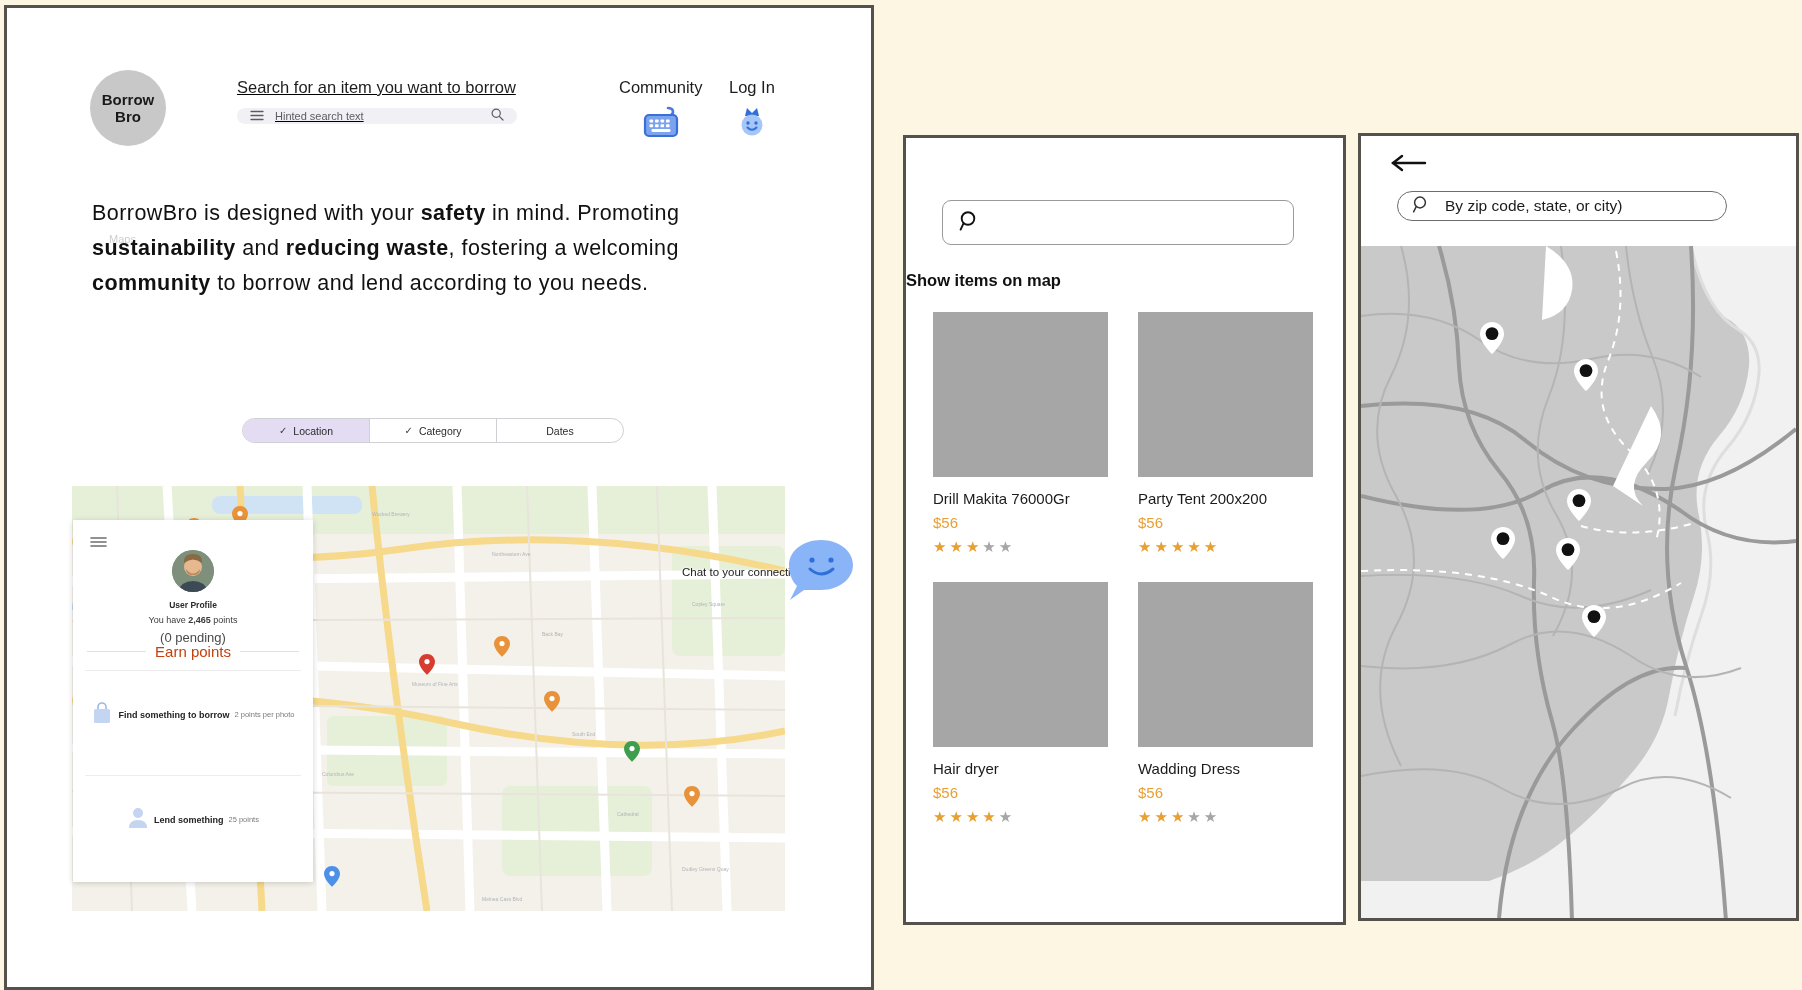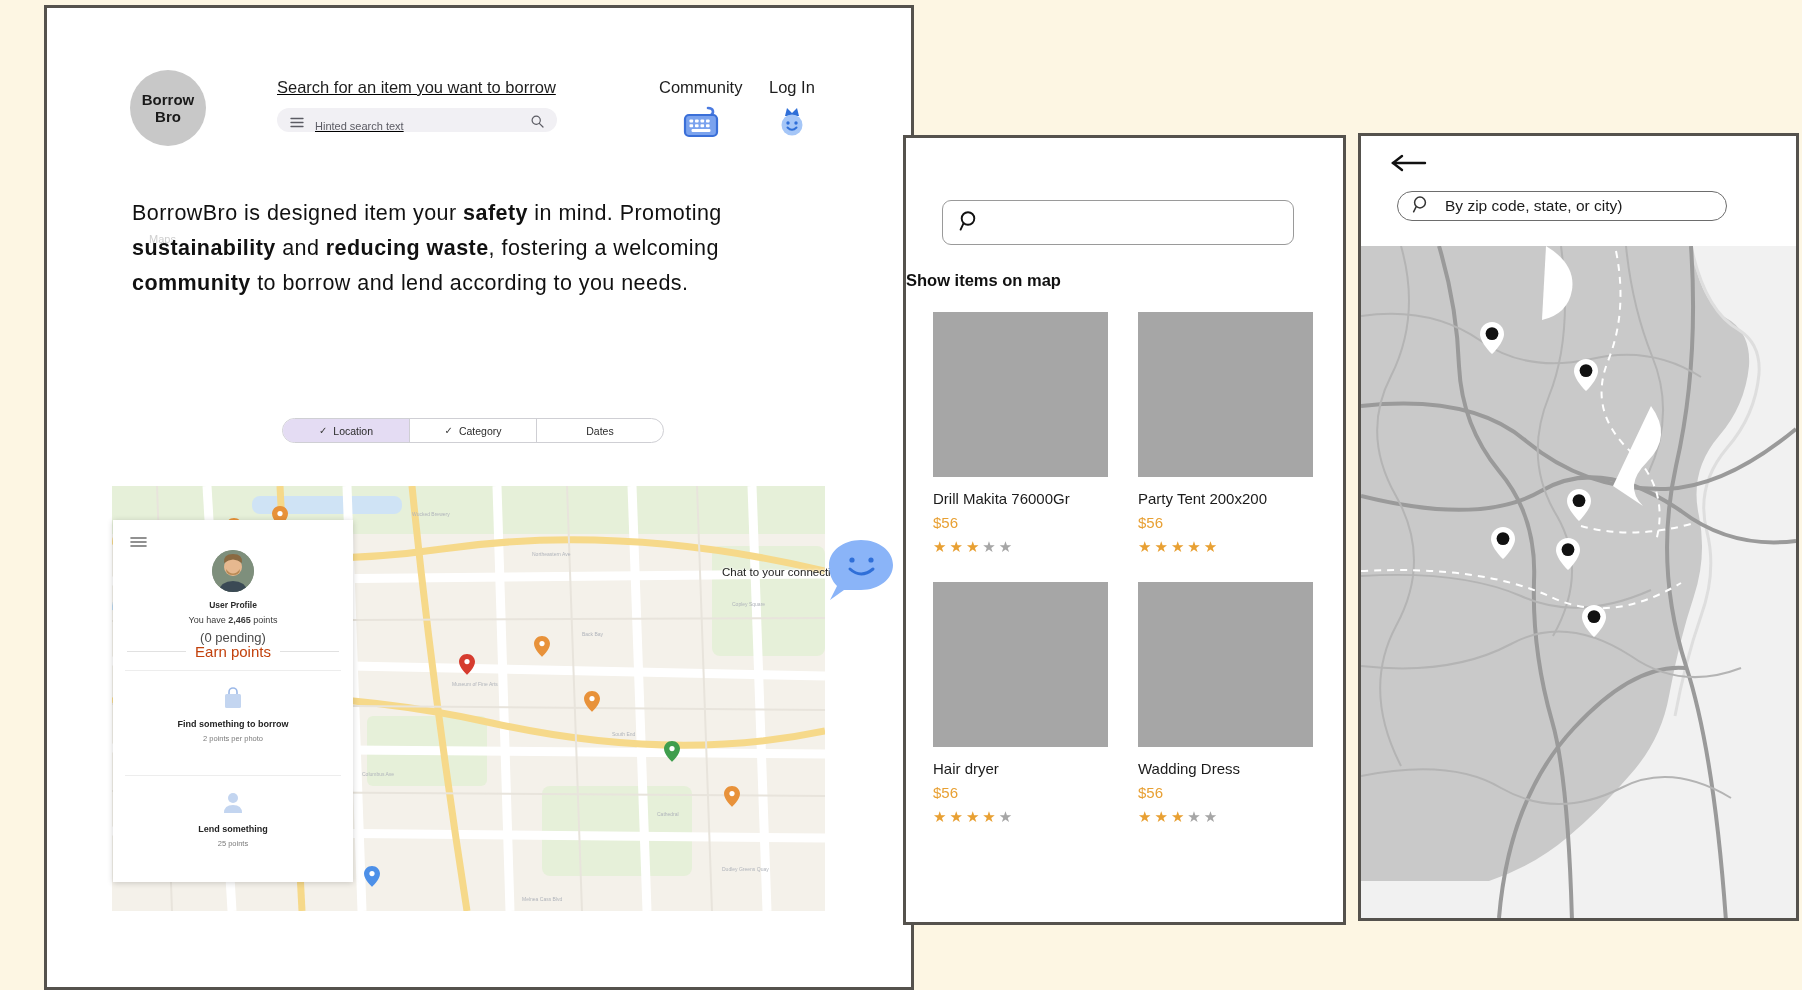--- a/index.html
+++ b/index.html
@@ -11,39 +11,38 @@
   }
   .stage { position: relative; width: 1802px; height: 990px; }
 
   
   .left-panel {
     position: absolute; left: 4px; top: 5px;
     width: 870px; height: 985px;
     background: #ffffff;
     border: 3px solid #55524d;
     overflow: hidden;
-    margin-left: 40px;
   }
 
   
   .lp-header { position: relative; height: 160px; }
   .logo-circle {
     position: absolute; left: 83px; top: 62px;
     width: 76px; height: 76px; border-radius: 50%;
     background: #c8c8c8;
     display: flex; flex-direction: column;
     align-items: center; justify-content: center;
     font-weight: bold; font-size: 15px; line-height: 17px;
     color: #1a1a1a; text-align: center;
   }
   .search-block { position: absolute; left: 230px; top: 70px; width: 280px; text-decoration: underline; }
   .search-caption { font-size: 16.5px; color: #1d1d1d; margin-bottom: 11px; white-space: nowrap; }
   .search-field {
-    display: flex; align-items: flex-end; gap: 11px;
-    height: 24px; border-radius: 16px;
+    display: flex; align-items: center; gap: 11px;
+    height: 16px; border-radius: 16px;
     background: #f1f0f4; padding: 0 13px;
   }
   .search-field .ph { flex: 1; font-size: 11px; color: #5b5b63; }
   .nav-item {
     position: absolute; top: 70px;
     display: flex; flex-direction: column; align-items: center; gap: 8px;
   }
   .nav-item .lbl { font-size: 16.5px; color: #1d1d1d; white-space: nowrap; }
   #nav-community { left: 612px; }
   #nav-login { left: 722px; }
@@ -119,21 +118,21 @@
   }
   .pc-earn {
     position: absolute; top: 123px; width: 100%;
     display: flex; align-items: center; gap: 9px; padding: 0 14px;
   }
   .pc-earn .rule { flex: 1; height: 1px; background: #e1e1e1; }
   .pc-earn .txt { font-size: 15px; color: #c2410c; }
   .pc-tile {
     position: absolute; left: 12px; width: 216px; height: 88px;
     background: #fff; border-top: 1px solid #ededed;
-    display: flex; flex-direction: column; align-items: center; justify-content: center;
+    display: flex; flex-direction: row; align-items: center; justify-content: center;
     gap: 5px;
   }
   #tile-borrow { top: 150px; }
   #tile-lend  { top: 255px; }
   .pc-tile .t-title { font-size: 9px; font-weight: bold; color: #232323; }
   .pc-tile .t-sub   { font-size: 7.5px; color: #7b7b7b; }
 
   
   .products-panel {
     position: absolute; left: 903px; top: 135px;
@@ -257,21 +256,21 @@
             <circle cx="18" cy="20" r="10.5" fill="#a5c6f7"></circle>
             <circle cx="14" cy="18" r="1.7" fill="#2f6fd8"></circle>
             <circle cx="22" cy="18" r="1.7" fill="#2f6fd8"></circle>
             <path d="M13.5 22.5 Q18 27 22.5 22.5" fill="none" stroke="#2f6fd8" stroke-width="2" stroke-linecap="round"></path>
           </svg>
         </span>
       </div>
     </div>
 
     <div class="watermark">Maps</div>
-    <div class="hero"><span>BorrowBro is designed item your </span><b>safety</b><span> in mind. Promoting </span><b>sustainability</b><span> and </span><b>reducing waste</b><span>, fostering a welcoming </span><b>community</b><span> to borrow and lend according to you needs.</span></div>
+    <div class="hero"><span>BorrowBro is designed with your </span><b>safety</b><span> in mind. Promoting </span><b>sustainability</b><span> and </span><b>reducing waste</b><span>, fostering a welcoming </span><b>community</b><span> to borrow and lend according to you needs.</span></div>
 
     <div class="segmented">
         <div class="seg active">
           <span class="chk">✓</span>
           <span>Location</span>
         </div>
         <div class="seg">
           <span class="chk">✓</span>
           <span>Category</span>
         </div>

